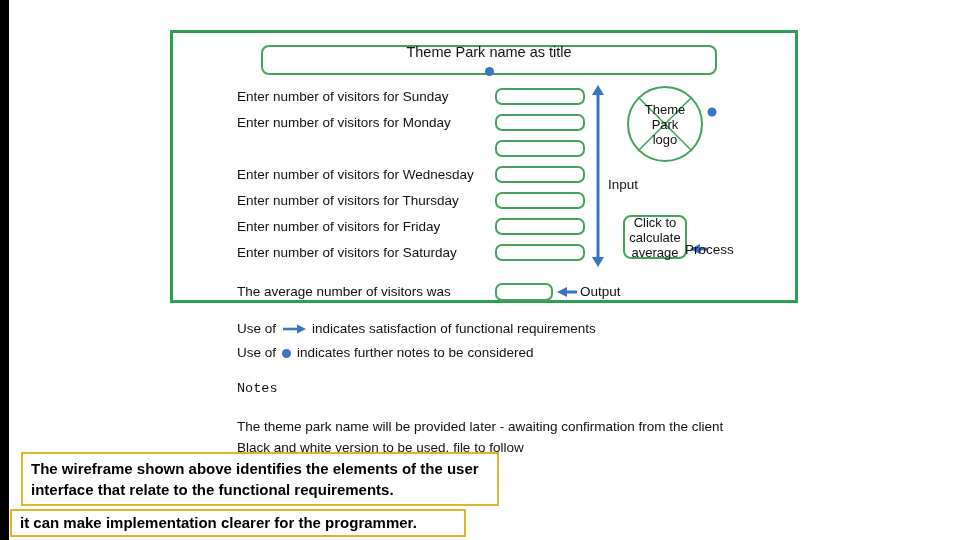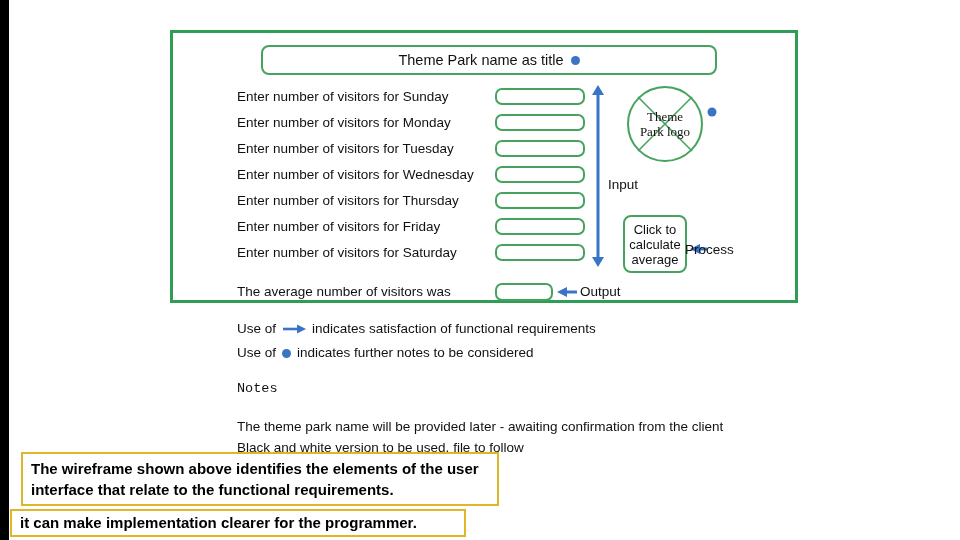--- a/index.html
+++ b/index.html
@@ -14,36 +14,36 @@
   .stage{position:relative;width:960px;height:540px;background:#fff;}
   .letterbox{position:absolute;left:0;top:0;width:9px;height:540px;background:#000;}
 
   
   .wireframe{position:absolute;left:170px;top:30px;width:628px;height:273px;
     border:3px solid var(--frame-green);background:#fff;}
 
   .titlebox{position:absolute;left:88px;top:12px;width:456px;height:30px;
     border:2px solid var(--element-green);border-radius:8px;
     display:flex;align-items:center;justify-content:center;gap:7px;
-    font-size:14.5px;}
+    font-size:14.5px;flex-direction:column;}
   .dot{width:9px;height:9px;border-radius:50%;background:var(--annotation-blue);display:inline-block;flex:0 0 auto;}
 
   .row-label{position:absolute;left:64px;font-size:13.5px;white-space:nowrap;line-height:16px;}
   .input-box{position:absolute;left:322px;width:90px;height:17px;
     border:2px solid var(--element-green);border-radius:7px;background:#fff;}
 
   .annot{position:absolute;font-size:13.5px;white-space:nowrap;line-height:16px;}
 
   .logo-circle{position:absolute;left:454px;top:53px;width:76px;height:76px;
     border:2px solid var(--element-green);border-radius:50%;
     display:flex;align-items:center;justify-content:center;text-align:center;
     font-size:13px;line-height:15px;}
-  .logo-circle .logo-text{width:52px;position:relative;z-index:2;font-family:Liberation Serif, serif;}
+  .logo-circle .logo-text{width:52px;position:relative;z-index:2;}
 
-  .calc-button{position:absolute;left:450px;top:182px;width:64px;height:58px;
+  .calc-button{position:absolute;left:450px;top:182px;width:64px;height:44px;
     border:2px solid var(--element-green);border-radius:8px;
     display:flex;align-items:center;justify-content:center;text-align:center;
     font-size:13px;line-height:15px;}
   .calc-button span{width:58px;}
 
   .output-box{position:absolute;left:322px;top:250px;width:58px;height:18px;
     border:2px solid var(--element-green);border-radius:7px;background:#fff;}
 
   .wf-svg{position:absolute;left:0;top:0;width:622px;height:267px;pointer-events:none;}
 
@@ -93,21 +93,20 @@
       </g>
     </svg>
 
     <div class="titlebox">
       <span>Theme Park name as title</span>
       <span class="dot"></span>
     </div>
 
     <div class="row-label" style="top:56px">Enter number of visitors for Sunday</div>
     <div class="row-label" style="top:82px">Enter number of visitors for Monday</div>
-    <div class="row-label" style="top:108px">Enter number of visitors for Tuesday</div>
     <div class="row-label" style="top:160px">Enter number of visitors for Thursday</div>
     <div class="row-label" style="top:134px">Enter number of visitors for Wednesday</div>
     <div class="row-label" style="top:186px">Enter number of visitors for Friday</div>
     <div class="row-label" style="top:212px">Enter number of visitors for Saturday</div>
 
     <div class="input-box" style="top:55px"></div>
     <div class="input-box" style="top:81px"></div>
     <div class="input-box" style="top:107px"></div>
     <div class="input-box" style="top:133px"></div>
     <div class="input-box" style="top:159px"></div>

